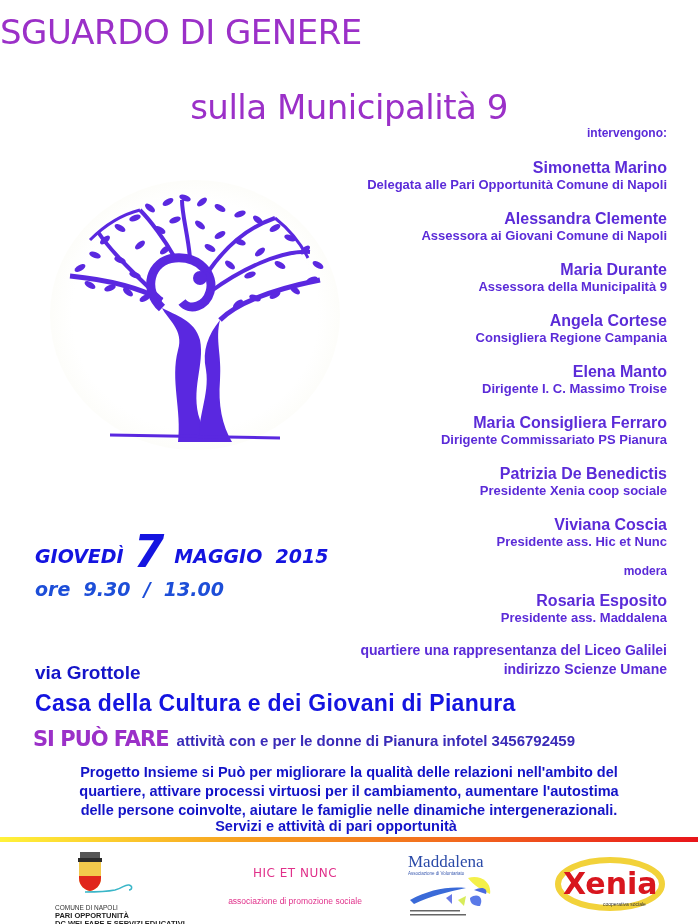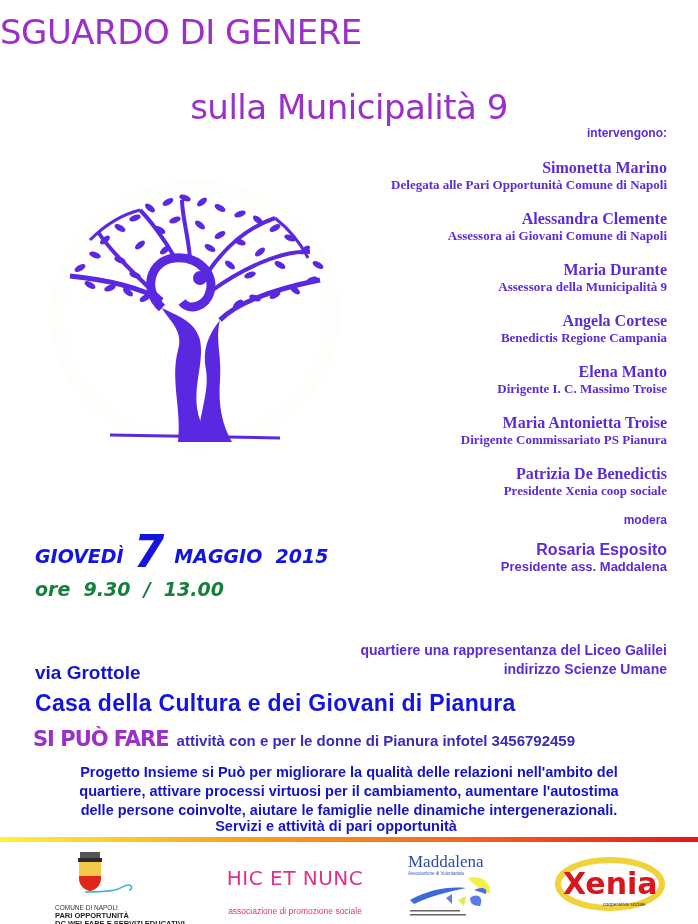--- a/index.html
+++ b/index.html
@@ -15,39 +15,39 @@
     position: absolute; left: 0; top: 76px; width: 698px; text-align: center;
     font-family: "DejaVu Sans", sans-serif; font-size: 34px; color: #9b30c8;
     letter-spacing: -0.5px;
     margin-top: 11px;
   }
 
   .speakers {
     position: absolute; right: 31px; top: 124px; text-align: right; color: #5b2bd8;
   }
   .label-small { font-weight: bold; font-size: 12px; line-height: 18px; color: #5b2bd8; }
-  .speaker { margin-top: 17px; font-family: Liberation Serif, serif; }
+  .speaker { margin-top: 17px; }
   .speaker-name { font-weight: bold; font-size: 16px; line-height: 18px; }
   .speaker-role { font-weight: bold; font-size: 13px; line-height: 16px; }
   .moderator-label { margin-top: 12px; }
   .moderator { margin-top: 12px; }
 
   .participa {
     position: absolute; right: 31px; top: 641px; text-align: right;
     color: #5b2bd8; font-weight: bold; font-size: 14px; line-height: 19px;
   }
 
   .date-line {
     position: absolute; left: 35px; top: 526px; color: #1414e0;
     font-family: "DejaVu Sans", sans-serif; font-style: italic; font-weight: bold;
     font-size: 19px; white-space: nowrap;
   }
   .date-day-num { font-size: 44px; margin: 0 10px; vertical-align: -4px; }
   .time-line {
-    position: absolute; left: 35px; top: 578px; color: #15803d;
+    position: absolute; left: 35px; top: 578px; color: #1d4ed8;
     font-family: "DejaVu Sans", sans-serif; font-style: italic; font-weight: bold;
     font-size: 19px; white-space: nowrap;
   }
 
   .venue-street {
     position: absolute; left: 35px; top: 662px; color: #1414c8;
     font-weight: bold; font-size: 19px;
   }
   .venue-name {
     position: absolute; left: 35px; top: 690px; color: #1414e0;
@@ -86,21 +86,21 @@
   .tree-wrap svg { width: 100%; height: 100%; }
 
   
   .logo-napoli { position: absolute; left: 55px; top: 848px; width: 160px; height: 76px; }
   .crest { position: absolute; left: 20px; top: 4px; width: 30px; height: 40px; }
   .napoli-text { position: absolute; left: 0; top: 56px; font-size: 7px; line-height: 8px; color: #222; font-weight: bold; white-space: nowrap; }
   .napoli-text .comune { font-weight: normal; font-size: 6.5px; color: #333; }
   .napoli-text .big { font-size: 7.5px; }
 
   .logo-hic { position: absolute; left: 225px; top: 866px; width: 140px; text-align: center; }
-  .hic-title { font-family: "DejaVu Sans", sans-serif; font-size: 20px; color: #e0308a; letter-spacing: 0.5px; }
+  .hic-title { font-family: "DejaVu Sans", sans-serif; font-size: 12px; color: #e0308a; letter-spacing: 0.5px; }
   .hic-sub { font-size: 8.5px; color: #e0308a; margin-top: 16px; }
 
   .logo-maddalena { position: absolute; left: 408px; top: 852px; width: 110px; height: 66px; }
   .madd-title { font-family: "Liberation Serif", "DejaVu Serif", serif; font-size: 17px; color: #2a4aa8; }
   .madd-sub { font-size: 4.5px; color: #3a5ab0; margin-top: -1px; }
   .madd-svg { position: absolute; left: 0; top: 24px; width: 110px; height: 42px; }
 
   .logo-xenia { position: absolute; left: 555px; top: 852px; width: 110px; height: 66px; }
 </style>
 </head>
@@ -186,33 +186,37 @@
   <div class="speaker">
     <div class="speaker-name">Alessandra Clemente</div>
     <div class="speaker-role">Assessora ai Giovani Comune di Napoli</div>
   </div>
   <div class="speaker">
     <div class="speaker-name">Maria Durante</div>
     <div class="speaker-role">Assessora della Municipalità 9</div>
   </div>
   <div class="speaker">
     <div class="speaker-name">Angela Cortese</div>
-    <div class="speaker-role">Benedictis Regione Campania</div>
+    <div class="speaker-role">Consigliera Regione Campania</div>
   </div>
   <div class="speaker">
     <div class="speaker-name">Elena Manto</div>
     <div class="speaker-role">Dirigente I. C. Massimo Troise</div>
   </div>
   <div class="speaker">
-    <div class="speaker-name">Maria Antonietta Troise</div>
+    <div class="speaker-name">Maria Consigliera Ferraro</div>
     <div class="speaker-role">Dirigente Commissariato PS Pianura</div>
   </div>
   <div class="speaker">
     <div class="speaker-name">Patrizia De Benedictis</div>
     <div class="speaker-role">Presidente Xenia coop sociale</div>
+  </div>
+  <div class="speaker">
+    <div class="speaker-name">Viviana Coscia</div>
+    <div class="speaker-role">Presidente ass. Hic et Nunc</div>
   </div>
 
   <div class="label-small moderator-label">modera</div>
   <div class="moderator">
     <div class="speaker-name">Rosaria Esposito</div>
     <div class="speaker-role">Presidente ass. Maddalena</div>
   </div>
 </div>
 
 <div class="participa">

